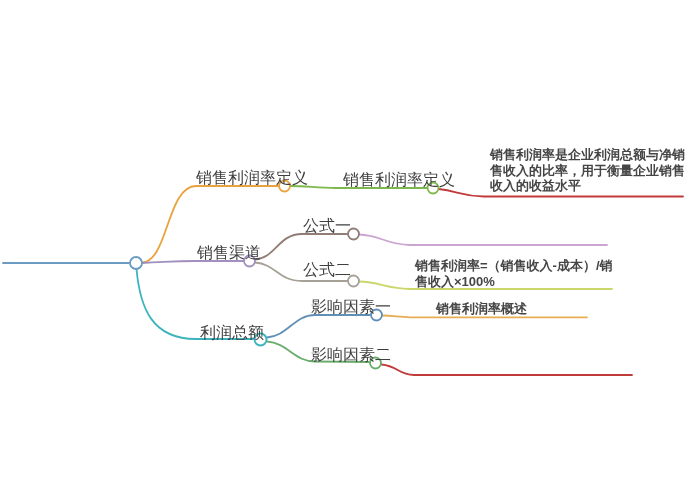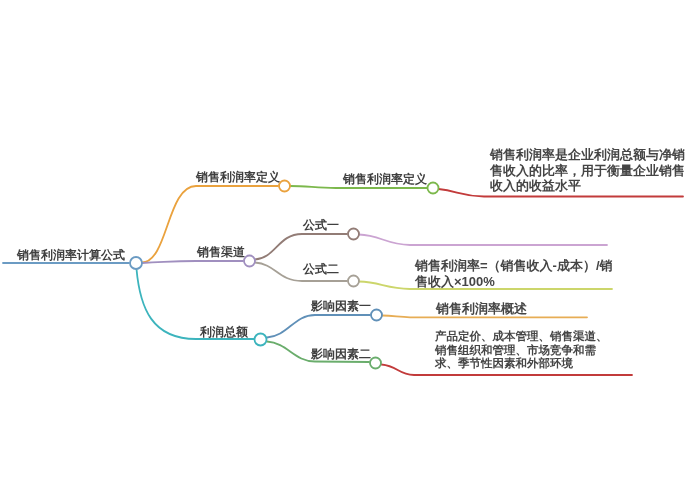--- a/index.html
+++ b/index.html
@@ -9,22 +9,22 @@
   }
   .canvas{
     position:relative;
     width:697px;height:500px;
     background:#ffffff;
     overflow:hidden;
   }
   .canvas svg{position:absolute;left:0;top:0;}
   .node-label{
     position:absolute;
-    font-weight:bold;
-    font-size:12px;
+    font-weight:normal;
+    font-size:16px;
     color:#3f3f3f;
     white-space:nowrap;
     letter-spacing:0px;
     line-height:13px;
     cursor:default;
   }
   .leaf-text{
     position:absolute;
     font-size:13px;
     color:#454545;
@@ -78,21 +78,20 @@
     <circle cx="284.5" cy="186" r="5.5" stroke="#eaa23e"></circle>
     <circle cx="433" cy="188" r="5.5" stroke="#7cb84c"></circle>
     <circle cx="249.5" cy="261" r="5.5" stroke="#a08fbf"></circle>
     <circle cx="353.5" cy="234" r="5.5" stroke="#927c76"></circle>
     <circle cx="353.5" cy="281" r="5.5" stroke="#a6a096"></circle>
     <circle cx="260.5" cy="339.5" r="6" stroke="#3cb4bd"></circle>
     <circle cx="376.5" cy="315" r="5.5" stroke="#6090b8"></circle>
     <circle cx="375.5" cy="363" r="5.5" stroke="#6aad6c"></circle>
   </svg>
 
-  <div class="node-label" style="left:17px;top:249px;">销售利润率计算公式</div>
 
   <div class="node-label" style="left:196px;top:171px;">销售利润率定义</div>
 
   <div class="node-label" style="left:343px;top:173px;">销售利润率定义</div>
 
   <div class="leaf-text" style="left:490px;top:147px;width:201px;">销售利润率是企业利润总额与净销售收入的比率，用于衡量企业销售收入的收益水平</div>
 
   <div class="node-label" style="left:197px;top:246px;">销售渠道</div>
 
   <div class="node-label" style="left:303px;top:219px;">公式一</div>
@@ -103,15 +102,14 @@
   <div class="leaf-text" style="left:415px;top:258px;width:202px;">销售利润率=（销售收入-成本）/销售收入×100%</div>
 
   <div class="node-label" style="left:200px;top:326px;">利润总额</div>
 
   <div class="node-label" style="left:311px;top:300px;">影响因素一</div>
 
   <div class="leaf-text" style="left:436px;top:301px;white-space:nowrap;">销售利润率概述</div>
 
   <div class="node-label" style="left:311px;top:348px;text-align:right;">影响因素二</div>
 
-  <div class="leaf-text leaf-small" style="left:435px;top:330px;width:174px;">产品定价、成本管理、销售渠道、销售组织和管理、市场竞争和需求、季节性因素和外部环境</div>
 
 </div>
 
 </body></html>

